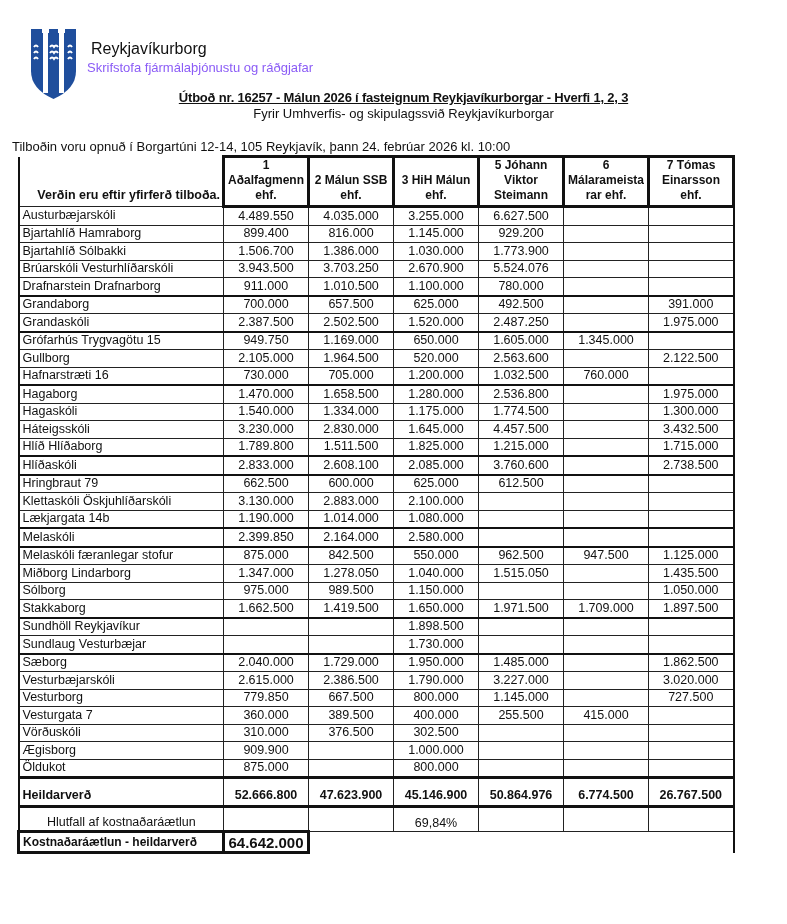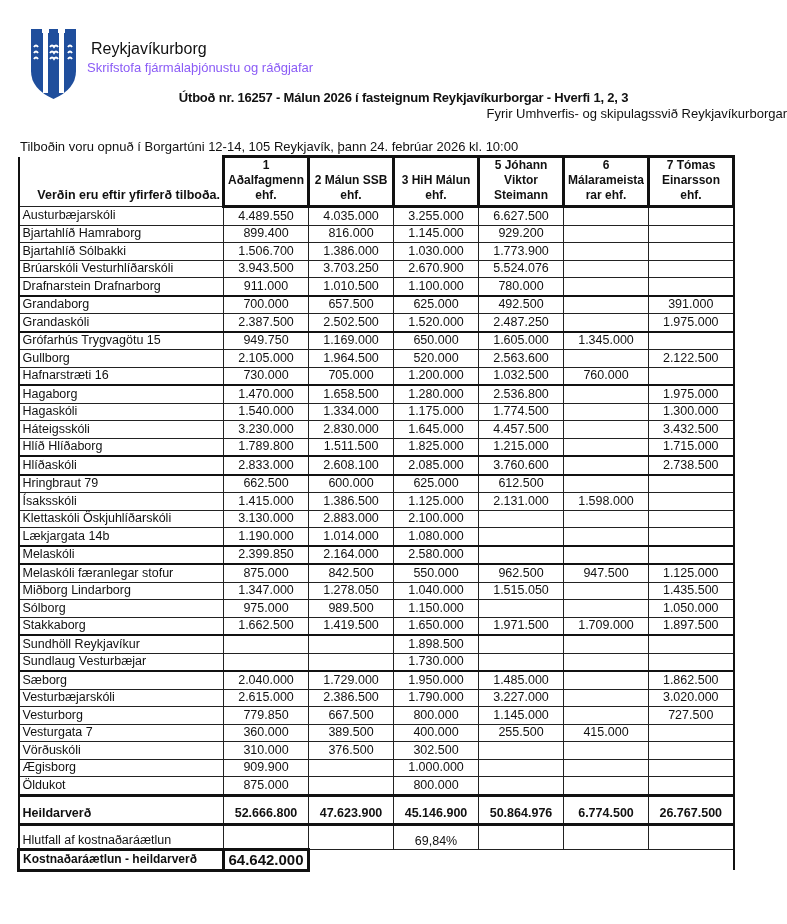--- a/index.html
+++ b/index.html
@@ -2,38 +2,38 @@
 <html><head>
 <meta charset="utf-8">
 <style>
   html, body { margin:0; padding:0; background:#ffffff; }
   body { width:787px; height:924px; position:relative; overflow:hidden;
          font-family:"Liberation Sans", sans-serif; color:#111; }
   .logo { position:absolute; left:31px; top:29px; width:45px; height:70px; }
   .org-name { position:absolute; left:91px; top:40px; font-size:16px; color:#111; }
   .org-sub { position:absolute; left:87px; top:60px; font-size:13px; color:#8b5cf6; }
   .title { position:absolute; left:0; width:787px; top:90px; text-align:center;
-           font-size:13px; font-weight:bold; letter-spacing:-0.2px; padding-left:20px; box-sizing:border-box;}
-  .subtitle { position:absolute; left:0; width:787px; top:106px; text-align:right; font-size:13px; padding-left:20px; box-sizing:border-box;}
-  .opened { position:absolute; left:20px; top:139px; font-size:13px; }
+           font-size:13px; font-weight:bold; letter-spacing:-0.2px; padding-left:20px; box-sizing:border-box;text-decoration:underline;}
+  .subtitle { position:absolute; left:0; width:787px; top:106px; text-align:center; font-size:13px; padding-left:20px; box-sizing:border-box;}
+  .opened { position:absolute; left:12px; top:139px; font-size:13px; }
 
   table.bids { position:absolute; left:17px; top:155px; border-collapse:collapse;
                font-size:12.5px; table-layout:fixed; }
   table.bids td, table.bids th { border:1px solid #222; padding:0 3px; height:16.5px; line-height:15px;
                white-space:nowrap; overflow:hidden; }
   col.c0 { width:205px; } col.cn { width:85px; }
   th.corner { border:none !important; border-right:3px solid #111 !important; text-align:right;
               vertical-align:bottom; font-weight:bold; font-size:12.5px; padding:0 2px 3px 2px !important; }
   th.bidder { border:3px solid #111 !important; font-weight:bold; font-size:12px; text-align:center;
               vertical-align:bottom; white-space:normal !important; line-height:16px; height:62px; padding:0 1px 2px 1px !important; }
   td.name { text-align:left; }
   td.num { text-align:center; }
   tr.sep td { border-top:2px solid #111; }
   tr.total td { border-top:3px solid #111; border-bottom:3px solid #111; font-weight:bold; height:24px; vertical-align:bottom; padding-bottom:2px; }
-  tr.ratio td { height:22px; vertical-align:bottom; }
+  tr.ratio td { height:22px; vertical-align:bottom;text-align:center; }
   tr.est td.bold { border:3px solid #111; font-weight:bold; font-size:12px; height:18px; }
   tr.est td.estval { border:3px solid #111; font-weight:bold; text-align:center; font-size:15px;}
   tr.est td.blank { border:none; }
   table.bids { border-left:2px solid #111; border-right:2px solid #111;}
 </style>
 </head>
 <body>
 
 <svg class="logo" viewBox="0 0 45 70">
   <path d="M0 0 H45 V42 Q45 60 22.5 70 Q0 60 0 42 Z" fill="#1f4e9c"></path>
@@ -213,29 +213,20 @@
       <tr class="sep">
         <td class="name">Hringbraut 79</td>
         <td class="num">662.500</td>
         <td class="num">600.000</td>
         <td class="num">625.000</td>
         <td class="num">612.500</td>
         <td class="num"></td>
         <td class="num"></td>
       </tr>
       <tr>
-        <td class="name">Ísaksskóli</td>
-        <td class="num">1.415.000</td>
-        <td class="num">1.386.500</td>
-        <td class="num">1.125.000</td>
-        <td class="num">2.131.000</td>
-        <td class="num">1.598.000</td>
-        <td class="num"></td>
-      </tr>
-      <tr>
         <td class="name">Klettaskóli Öskjuhlíðarskóli</td>
         <td class="num">3.130.000</td>
         <td class="num">2.883.000</td>
         <td class="num">2.100.000</td>
         <td class="num"></td>
         <td class="num"></td>
         <td class="num"></td>
       </tr>
       <tr>
         <td class="name">Lækjargata 14b</td>

